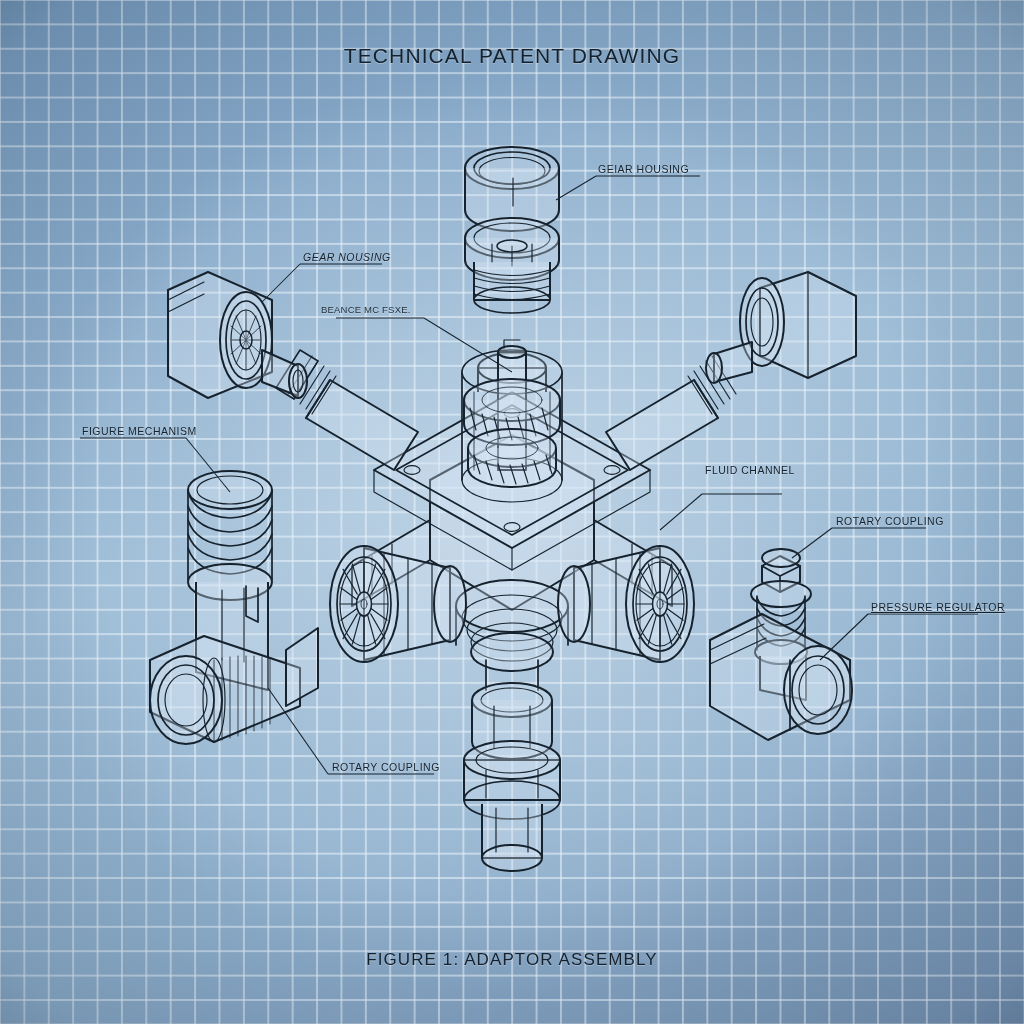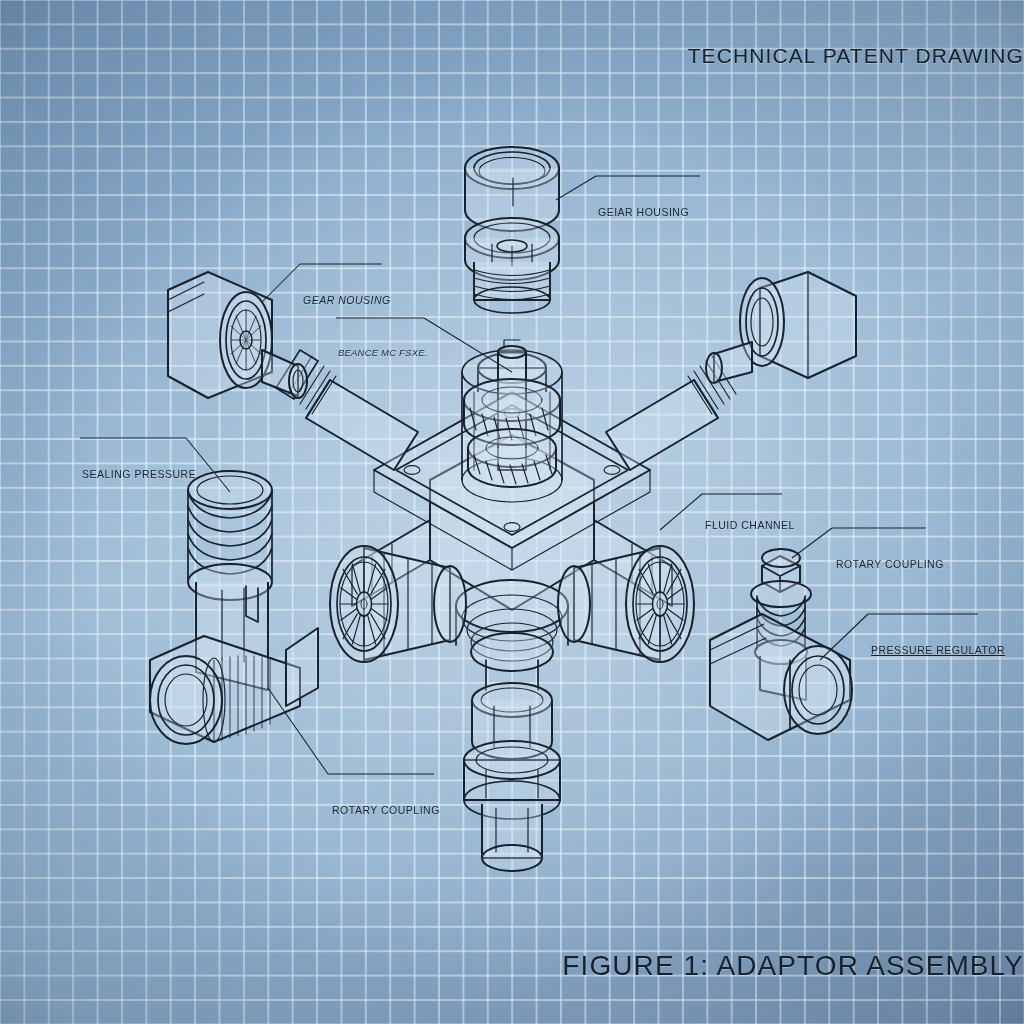--- a/index.html
+++ b/index.html
@@ -20,35 +20,34 @@
     background-size:24.4px 24.4px;
     background-position:-1px -1px;
     pointer-events:none;
   }
   #vign{
     position:absolute;inset:0;pointer-events:none;
     background:radial-gradient(ellipse 78% 72% at 50% 50%, rgba(0,0,0,0) 52%, rgba(40,62,86,0.20) 88%, rgba(30,50,72,0.34) 100%);
   }
   #art{position:absolute;inset:0;}
   .ttl{
-    position:absolute;left:0;right:0;text-align:right;
+    position:absolute;left:0;right:0;text-align:center;
     color:#15222e;letter-spacing:1.1px;
     font-weight:400;
     text-shadow:0 1px 0 rgba(255,255,255,0.25);
   }
   #title{top:44px;font-size:21px;}
-  #caption{top:950px;font-size:28px;}
+  #caption{top:950px;font-size:17px;}
   .lbl{
     position:absolute;
     color:#16222d;
     font-size:10.5px;
     letter-spacing:0.5px;
     white-space:nowrap;
     text-shadow:0 1px 0 rgba(255,255,255,0.22);
-    margin-top:43px;
   }
   .lbl.garb{font-size:9.5px;letter-spacing:0.2px;opacity:.92;}
 </style>
 </head>
 <body>
 
 <div id="page">
 
   <div id="grid"></div>
 
@@ -372,20 +371,20 @@
     </g>
   </svg>
 
   <div id="vign"></div>
 
   <div class="ttl" id="title">TECHNICAL PATENT DRAWING</div>
   <div class="ttl" id="caption">FIGURE 1: ADAPTOR ASSEMBLY</div>
 
   <div class="lbl" style="left:598px;top:163px;">GEIAR HOUSING</div>
   <div class="lbl" style="left:303px;top:251px;font-style:italic;">GEAR NOUSING</div>
-  <div class="lbl garb" style="left:338px;top:304px;font-style:italic;">BEANCE MC FSXE.</div>
-  <div class="lbl" style="left:82px;top:425px;">SEALING PRESSURE</div>
-  <div class="lbl" style="left:705px;top:476px;">FLUID CHANNEL</div>
+  <div class="lbl garb" style="left:321px;top:304px;">BEANCE MC FSXE.</div>
+  <div class="lbl" style="left:82px;top:425px;">FIGURE MECHANISM</div>
+  <div class="lbl" style="left:705px;top:464px;">FLUID CHANNEL</div>
   <div class="lbl" style="left:836px;top:515px;">ROTARY COUPLING</div>
   <div class="lbl" style="left:871px;top:601px;text-decoration:underline;">PRESSURE REGULATOR</div>
   <div class="lbl" style="left:332px;top:761px;">ROTARY COUPLING</div>
 
 </div>
 
 </body></html>

